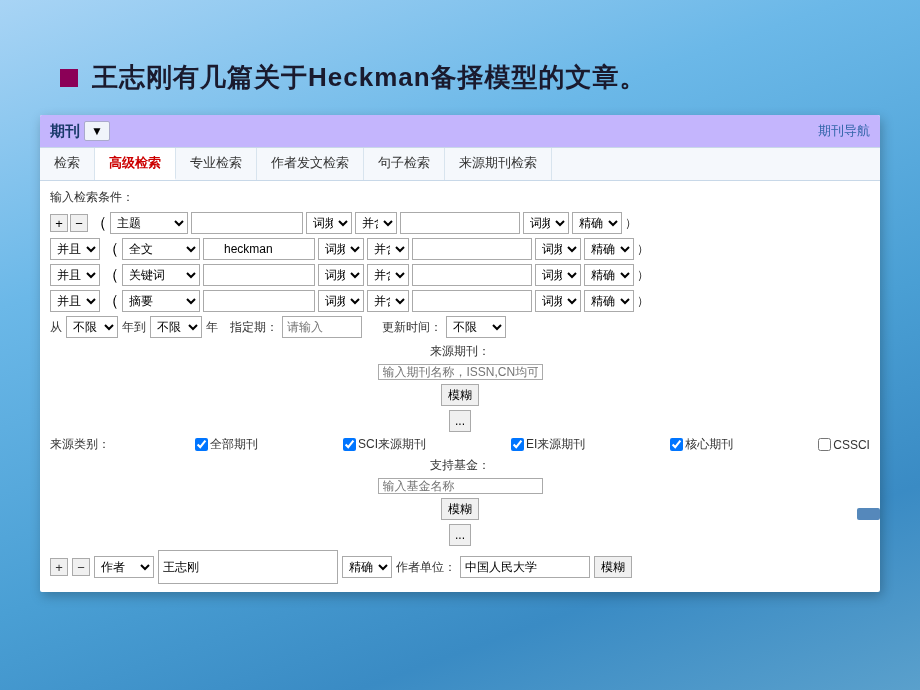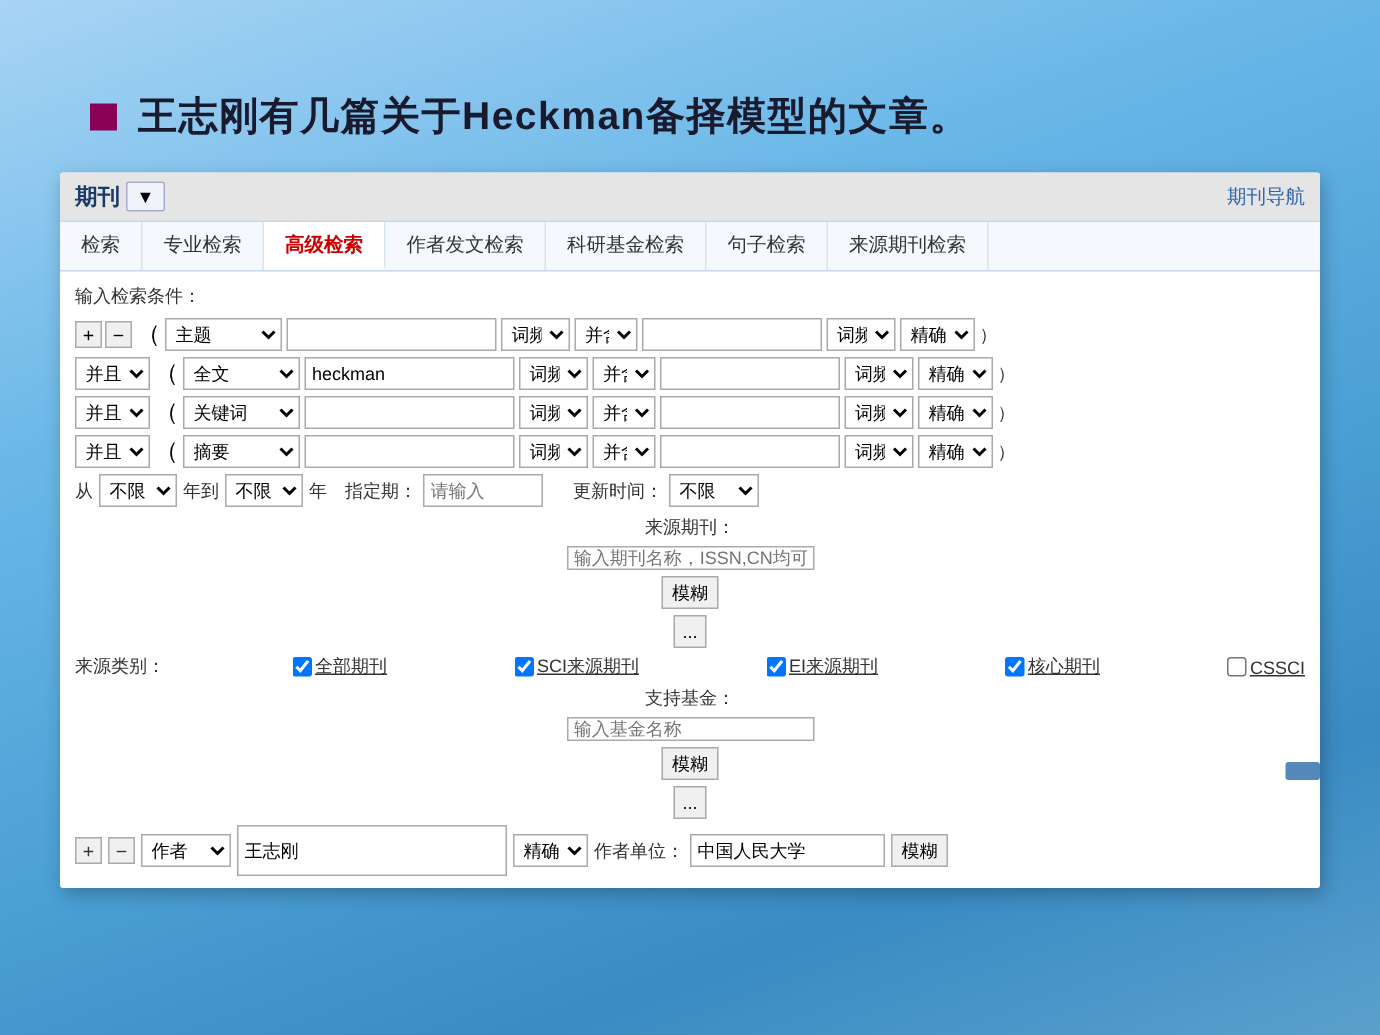--- a/index.html
+++ b/index.html
@@ -34,21 +34,21 @@
     .search-panel {
       margin: 0 40px;
       background: white;
       border-radius: 2px;
       box-shadow: 2px 4px 12px rgba(0,0,0,0.25);
       overflow: hidden;
     }
 
     
     .panel-header {
-      background: #e5e5e5;
+      background: #c4b5fd;
       padding: 6px 10px;
       display: flex;
       justify-content: space-between;
       align-items: center;
       border-bottom: 1px solid #c8d8e8;
     }
     .panel-title-group {
       display: flex;
       align-items: center;
       gap: 4px;
@@ -144,22 +144,22 @@
       background: white;
       font-size: 12px;
       padding: 0 2px;
       width: 78px;
     }
 
     .keyword-input {
       height: 22px;
       border: 1px solid #aaa;
       font-size: 12px;
-      padding: 0 4px;
-      width: 140px;
+      padding: 0 20px;
+      width: 112px;
       outline: none;
     }
 
     .freq-select {
       height: 22px;
       border: 1px solid #aaa;
       background: white;
       font-size: 12px;
       padding: 0 2px;
       width: 46px;
@@ -265,21 +265,20 @@
       margin-bottom: 4px;
       font-size: 12px;
       color: #333;
       justify-content: space-between;
     }
     .checkbox-row label {
       display: flex;
       align-items: center;
       gap: 2px;
       cursor: pointer;
-      text-decoration: underline;
     }
 
     
     .author-row {
       display: flex;
       align-items: center;
       gap: 4px;
       margin-top: 4px;
       font-size: 12px;
       color: #333;
@@ -331,24 +330,23 @@
   <div class="panel-header">
     <div class="panel-title-group">
       <span class="panel-title">期刊</span>
       <button class="panel-dropdown-btn">▼</button>
     </div>
     <span class="panel-nav-link">期刊导航</span>
   </div>
 
   <div class="tabs-row">
     <div class="tab">检索</div>
+    <div class="tab active">高级检索</div>
     <div class="tab">专业检索</div>
-    <div class="tab active">高级检索</div>
     <div class="tab">作者发文检索</div>
-    <div class="tab">科研基金检索</div>
     <div class="tab">句子检索</div>
     <div class="tab">来源期刊检索</div>
   </div>
 
   <div class="search-form">
     <div class="section-label">输入检索条件：</div>
 
     <div class="search-row">
       <div class="row-prefix">
         <div class="btn-plus">+</div>

